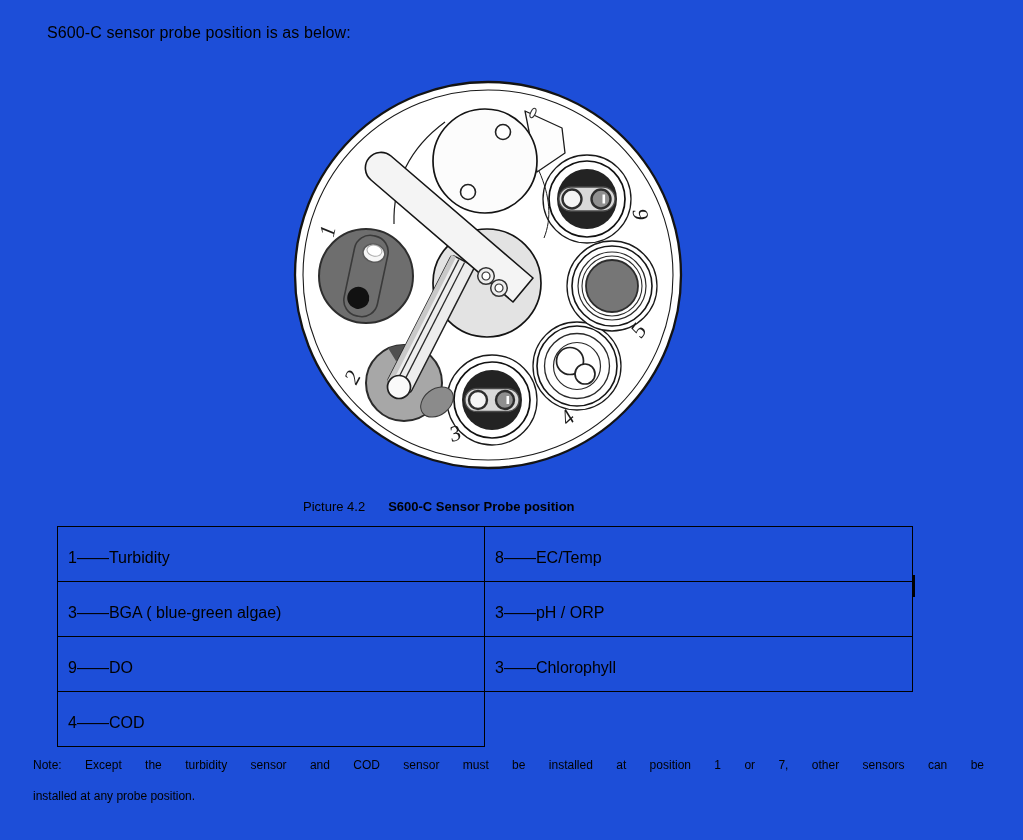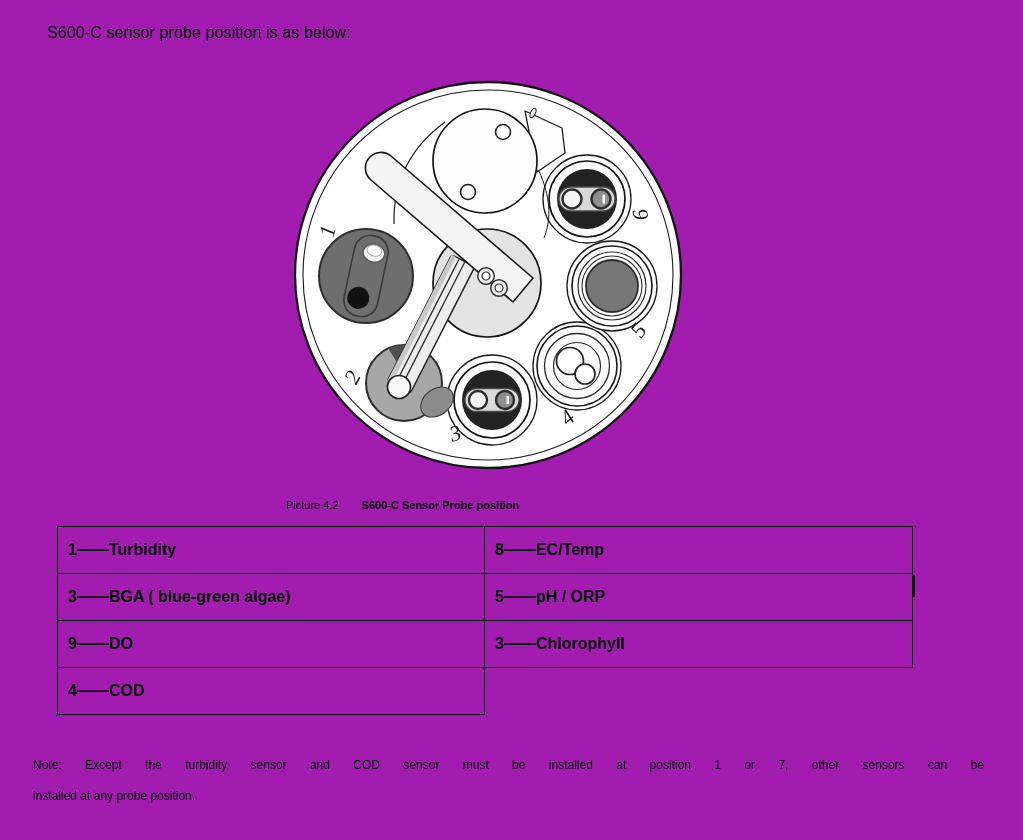--- a/index.html
+++ b/index.html
@@ -1,30 +1,30 @@
 <!DOCTYPE html>
 <html><head>
 <meta charset="utf-8">
 <style>
   html,body{margin:0;padding:0;background:#ffffff;}
   #page{
-    position:relative;width:1023px;height:840px;background:#a21caf;overflow:hidden;
+    position:relative;width:1023px;height:840px;background:#1d4ed8;overflow:hidden;
     font-family:"Liberation Sans", sans-serif;color:#000;
   }
   .intro{position:absolute;left:47px;top:24px;font-size:16px;letter-spacing:.1px;}
   .diagram{position:absolute;left:280px;top:75px;}
-  .caption{position:absolute;left:286px;top:499px;font-size:11px;white-space:nowrap;}
+  .caption{position:absolute;left:303px;top:499px;font-size:13px;white-space:nowrap;}
   .caption .cap-title{font-weight:bold;margin-left:23px;}
   table.legend{
     position:absolute;left:57px;top:526px;border-collapse:collapse;table-layout:fixed;
     font-size:16px;
   }
   table.legend td{
-    border:1.8px solid #000;height:46px;padding:0 4px 0 10px;vertical-align:middle;
-    white-space:nowrap;overflow:hidden;font-weight:bold;
+    border:1.8px solid #000;height:46px;padding:8px 4px 0 10px;vertical-align:middle;
+    white-space:nowrap;overflow:hidden;
   }
   table.legend td.empty{border:none;}
   .caret{position:absolute;left:913px;top:575px;width:2.4px;height:22px;background:#000;}
   .note{position:absolute;left:33px;top:750px;width:951px;font-size:12px;line-height:31px;}
   .note .j{text-align:justify;text-align-last:justify;}
   .num-label{font-family:"Liberation Serif", serif;font-style:italic;font-size:22px;fill:#1a1a1a;}
 </style>
 </head>
 <body>
 
@@ -147,21 +147,21 @@
         <col style="width:427px">
         <col style="width:428px">
       </colgroup>
     <tbody>
       <tr>
         <td>1——Turbidity</td>
         <td>8——EC/Temp</td>
       </tr>
       <tr>
         <td>3——BGA ( blue-green algae)</td>
-        <td>5——pH / ORP</td>
+        <td>3——pH / ORP</td>
       </tr>
       <tr>
         <td>9——DO</td>
         <td>3——Chlorophyll</td>
       </tr>
       <tr>
         <td>4——COD</td>
         <td class="empty"></td>
       </tr>
     </tbody>

